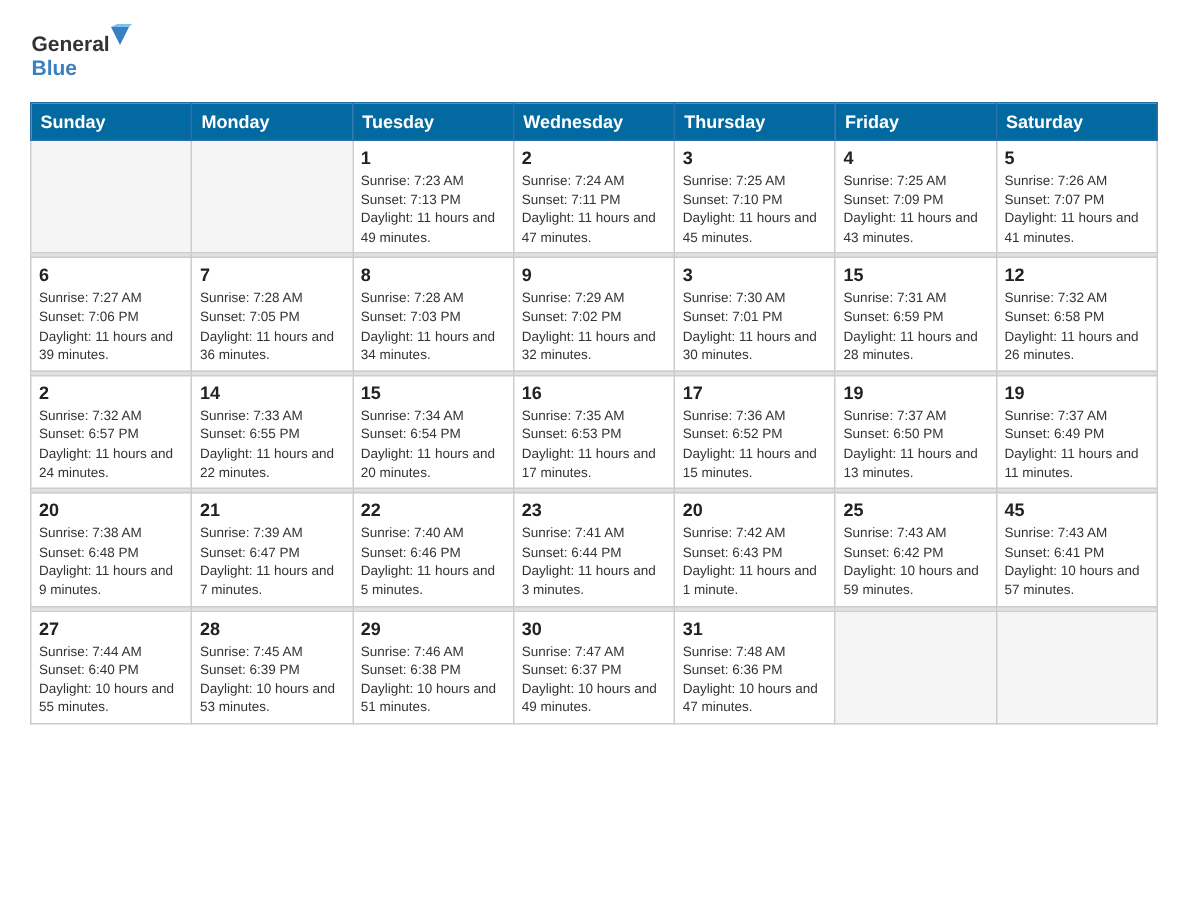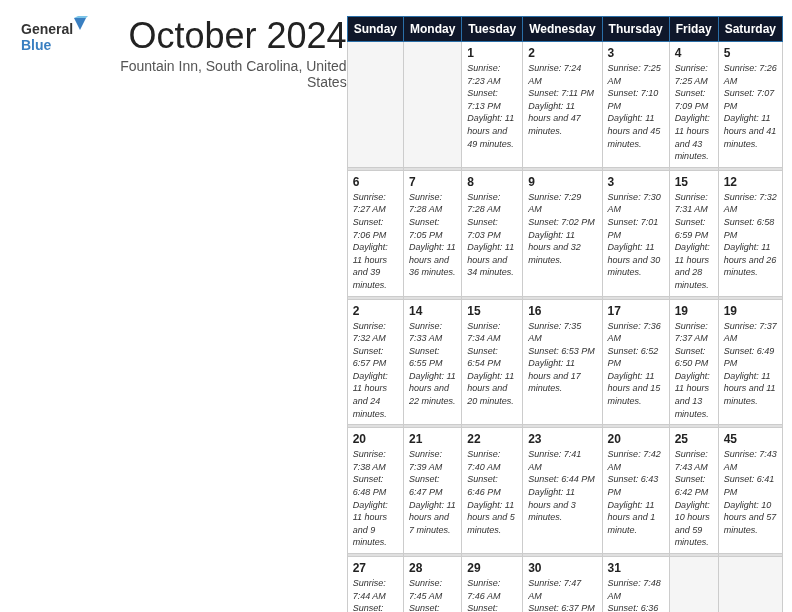--- a/index.html
+++ b/index.html
@@ -6,22 +6,23 @@
     body {
       font-family: Arial, sans-serif;
       background: #fff;
       width: 792px;
       height: 612px;
       overflow: hidden;
     }
     .page {
       width: 792px;
       height: 464px;
-      padding: 16px 9px 12px 20px;
+      padding: 16px 20px 12px 20px;
       display: flex;
+      flex-direction: column;
     }
     .header {
       display: flex;
       align-items: flex-start;
       justify-content: space-between;
       margin-bottom: 10px;
     }
     .logo {
       display: flex;
       align-items: center;
@@ -40,21 +41,21 @@
       font-size: 14px;
       color: #555;
       margin-top: 2px;
     }
     .calendar {
       width: 100%;
       border-collapse: collapse;
       flex: 1;
     }
     .calendar th {
-      background: #0f172a;
+      background: #0369a1;
       color: #fff;
       font-size: 12px;
       font-weight: bold;
       padding: 5px 6px;
       text-align: left;
       border: 1px solid #2a6fa8;
     }
     .calendar td {
       border: 1px solid #ccc;
       vertical-align: top;
@@ -70,40 +71,35 @@
     .day-number {
       font-size: 12px;
       font-weight: bold;
       margin-bottom: 2px;
       color: #222;
     }
     .day-info {
       font-size: 9px;
       color: #333;
       line-height: 1.4;
-      font-style: italic;
     }
   </style>
 </head>
 <body>
 
 <div class="page">
   <div class="header">
     <div class="logo">
     <svg viewBox="0 0 70 42" width="70" height="42">
       <text x="1" y="18" font-size="14" font-weight="bold" font-family="Arial" fill="#333">General</text>
       <text x="1" y="34" font-size="14" font-weight="bold" font-family="Arial" fill="#3a7fc1">Blue</text>
       <polygon points="54,2 66,2 60,14" fill="#3a7fc1"></polygon>
       <polygon points="58,0 68,0 66,2 54,2" fill="#7bc4e8"></polygon>
     </svg>
   </div>
-    <div class="title-block">
-      <div class="month-title">October 2024</div>
-      <div class="subtitle">Fountain Inn, South Carolina, United States</div>
-    </div>
   </div>
 
   <table class="calendar">
     <thead>
       <tr>
         <th>Sunday</th>
         <th>Monday</th>
         <th>Tuesday</th>
         <th>Wednesday</th>
         <th>Thursday</th>

